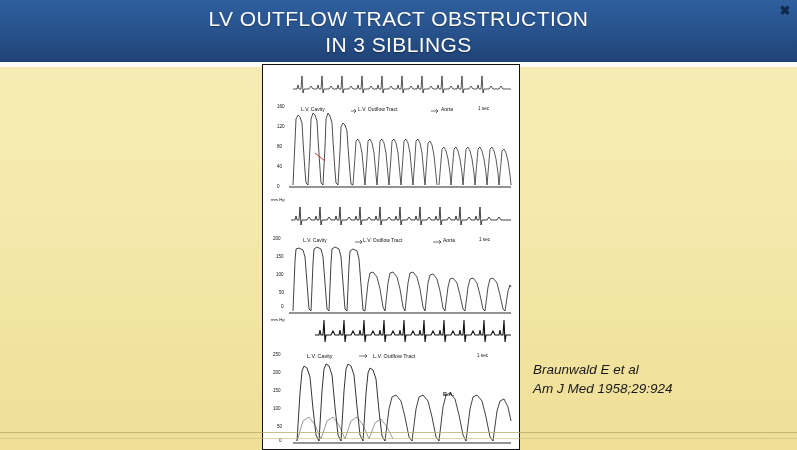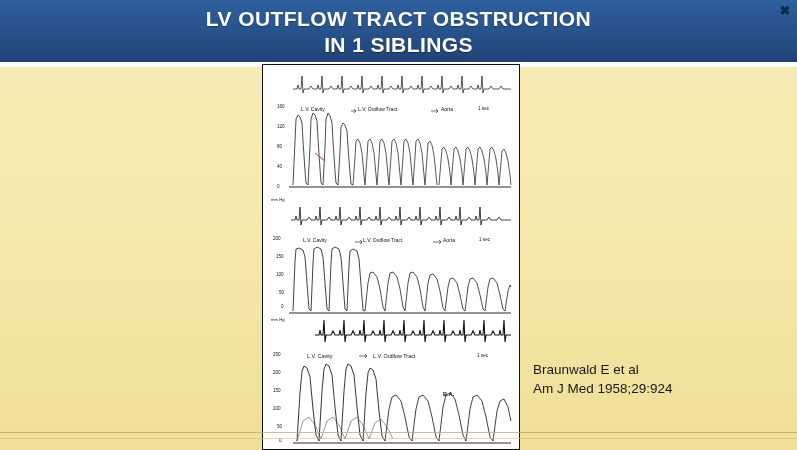--- a/index.html
+++ b/index.html
@@ -38,21 +38,21 @@
     color: #ffffff;
     display: flex;
     flex-direction: column;
     align-items: center;
     justify-content: center;
     box-sizing: border-box;
     padding-top: 2px;
   }
   .title-line {
     font-size: 21px;
-    font-weight: bold;
+    font-weight: normal;
     letter-spacing: 0.4px;
     line-height: 26px;
     text-align: center;
     color: #ffffff;
     text-shadow: 0 1px 1px rgba(0,0,0,0.35);
   }
   .banner-underline {
     position: absolute;
     top: 62px; left: 0;
     width: 797px;
@@ -139,32 +139,32 @@
   }
   .citation {
     position: absolute;
     left: 533px;
     top: 360px;
     font-size: 13.5px;
     color: #1a1a1a;
     line-height: 19px;
     font-family: "Liberation Sans", sans-serif;
   }
-  .citation div { white-space: nowrap; }
+  .citation div { white-space: nowrap; font-style: italic; }
 </style>
 </head>
 <body>
 
 <div class="slide">
 
   <div class="top-strip"></div>
 
   <div class="title-banner">
     <div class="title-line">LV OUTFLOW TRACT OBSTRUCTION</div>
-    <div class="title-line">IN 1 SIBLINGS</div>
+    <div class="title-line">IN 3 SIBLINGS</div>
     <div class="close-badge">✖</div>
   </div>
   <div class="banner-underline"></div>
 
   <div class="figure">
 
     <div class="panel-ecg" style="top:6px;">
       <svg class="tracing-svg" width="256" height="26" viewBox="0 0 256 26">
         <path fill="none" stroke="#111" stroke-width="0.7" d="M30,18 L34,18 L35,14 L36,18 L38,18 L39,5 L40,22 L41,18 L46,18 L48,15 L50,18
              L54,18 L55,14 L56,18 L58,18 L59,5 L60,22 L61,18 L66,18 L68,15 L70,18

